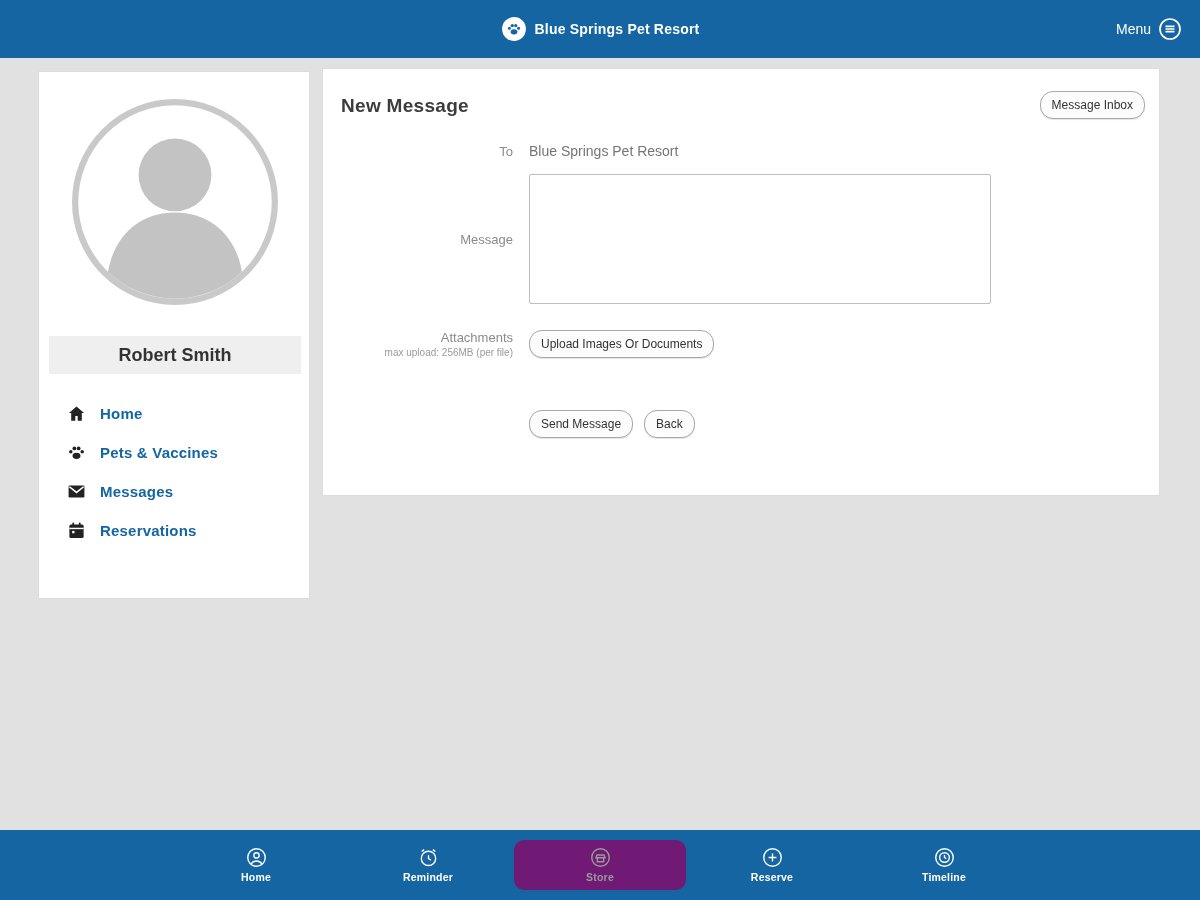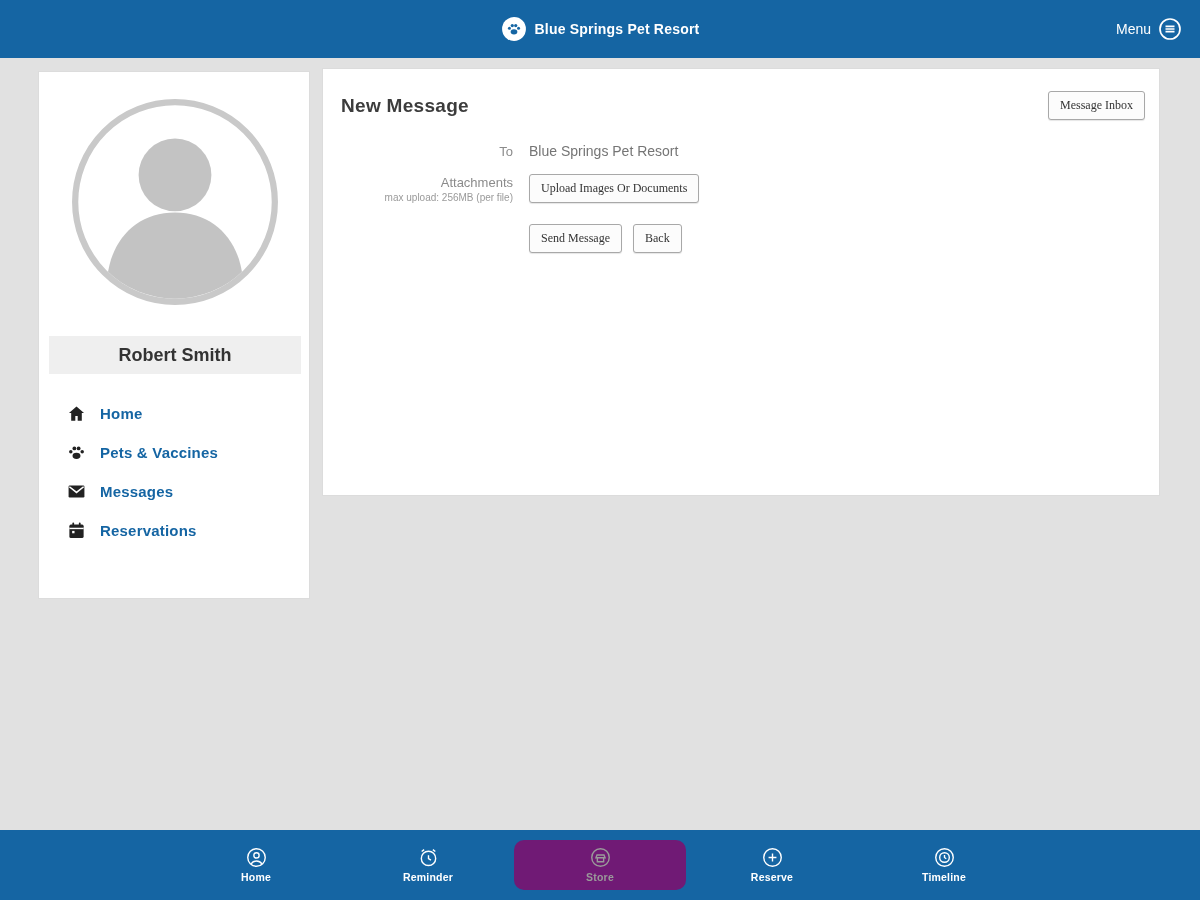--- a/index.html
+++ b/index.html
@@ -45,43 +45,43 @@
   
   .main-card {
     position:absolute; left:322px; top:68px; width:838px; height:428px;
     background:#fff; border:1px solid #dcdcdc;
   }
   .main-title {
     position:absolute; left:18px; top:26px;
     font-size:19px; font-weight:bold; color:#3c3c3c; letter-spacing:.3px;
   }
   .btn {
-    background:#fcfcfc; border:1px solid #a8a8a8; border-radius:3px;
-    font-family:Liberation Serif, serif; font-size:12px; color:#333; padding:6px 11px;
+    background:#fcfcfc; border:1px solid #a8a8a8; border-radius:13px;
+    font-family:Liberation Sans, sans-serif; font-size:12px; color:#333; padding:6px 11px;
     box-shadow:0 1px 1px rgba(0,0,0,.10); cursor:pointer; white-space:nowrap;
   }
   .inbox-btn { position:absolute; right:14px; top:22px; }
   .form-area { position:absolute; left:0; top:74px; width:100%; }
   .frow { display:flex; align-items:center; margin-bottom:15px; }
   .flabel {
     width:206px; text-align:right; padding-right:16px;
     color:#8b8b8b; font-size:13px; flex:0 0 206px;
   }
   .flabel .hint { font-size:10px; color:#9a9a9a; margin-top:2px; }
   .to-value { color:#757575; font-size:14px; }
   .subject-input {
     width:318px; height:26px; border:1px solid #bdbdbd; border-radius:2px;
     font-family:inherit; font-size:13px; padding:0 6px; color:#333; background:#fff;
   }
   .message-textarea {
     width:462px; height:130px; border:1px solid #bdbdbd; border-radius:2px;
     font-family:inherit; font-size:13px; padding:6px; color:#333; resize:none; background:#fff;
   }
   .row-message { margin-bottom:26px; }
-  .row-attach { margin-bottom:21px; }
+  .row-attach { margin-bottom:52px; }
   .actions { display:flex; gap:11px; }
 
   
   .footer {
     position:absolute; left:0; bottom:0; width:1200px; height:70px;
     background:#1565a3; display:flex; align-items:center; justify-content:center;
   }
   .footer-inner { display:flex; width:860px; }
   .footer-item {
     width:172px; height:50px; display:flex; flex-direction:column;
@@ -188,20 +188,24 @@
   <div class="main-title">New Message</div>
   <button class="btn inbox-btn">Message Inbox</button>
 
   <div class="form-area">
     <div class="frow">
       <div class="flabel">To</div>
       <div class="to-value">Blue Springs Pet Resort</div>
     </div>
 
 
+    <div class="frow row-message">
+      <div class="flabel">Message</div>
+      <textarea class="message-textarea" style=""></textarea>
+    </div>
 
     <div class="frow row-attach">
       <div class="flabel">
         <div>Attachments</div>
         <div class="hint">max upload: 256MB (per file)</div>
       </div>
       <button class="btn">Upload Images Or Documents</button>
     </div>
 
     <div class="frow">

